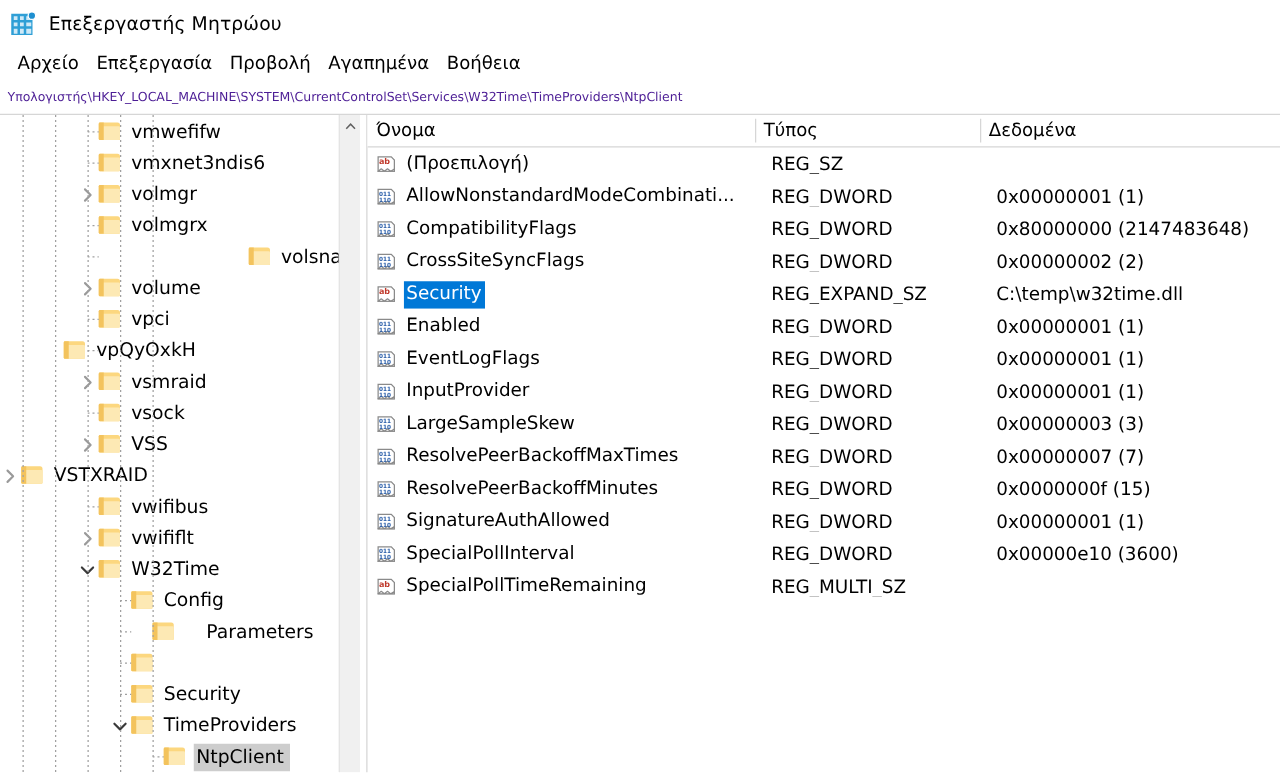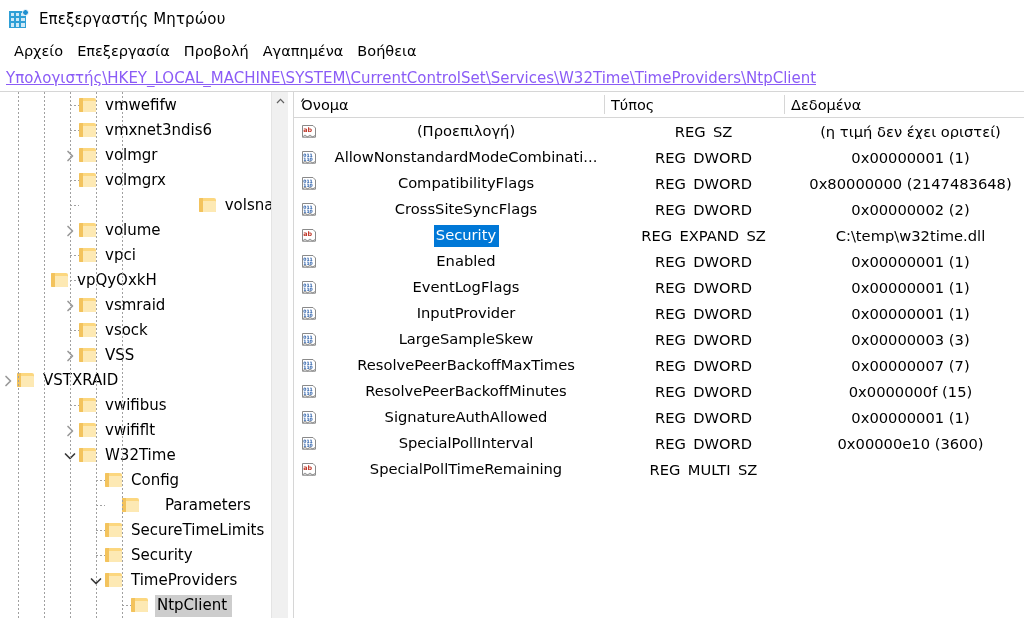--- a/index.html
+++ b/index.html
@@ -82,25 +82,24 @@
   .addressbar {
     height: 27px;
     flex: 0 0 27px;
     display: flex;
     align-items: center;
     padding-left: 6px;
     background: #ffffff;
     border-bottom: 1px solid #d6d6d6;
   }
   .address-text {
-    font-size: 15px;
-    color: #8b5cf6;
+    font-size: 10px;
+    color: #4c1d95;
     white-space: nowrap;
     overflow: hidden;
-    text-decoration: underline;
   }
 
   
   .body {
     flex: 1 1 auto;
     display: flex;
     min-height: 0;
     background: #ffffff;
   }
 
@@ -235,21 +234,21 @@
     content: "";
     position: absolute;
     left: 0; top: 3px; bottom: 3px;
     width: 1px;
     background: #d6d6d6;
   }
   .col-name { width: 310px; flex: 0 0 310px; }
   .col-type { width: 180px; flex: 0 0 180px; }
   .col-data { flex: 1 1 auto; }
 
-  .lrows { flex: 1 1 auto; overflow: hidden; padding-top: 1px; text-align: center; }
+  .lrows { flex: 1 1 auto; overflow: hidden; padding-top: 1px; }
   .lrow {
     height: 26px;
     display: flex;
     align-items: center;
     cursor: default;
   }
   .vicon {
     width: 16px; height: 16px;
     flex: 0 0 16px;
     margin-left: 7px;
@@ -498,21 +497,20 @@
             </span>
             <span class="tlabel">Parameters</span>
           </div>
           <div class="tnode" style="padding-left: 88px;">
             <span class="chev"></span>
             <span class="folder">
               <span class="back"></span>
               <span class="front"></span>
               <span class="spine"></span>
             </span>
-            <span class="tlabel">SecureTimeLimits</span>
           </div>
           <div class="tnode" style="padding-left: 88px;">
             <span class="chev"></span>
             <span class="folder">
               <span class="back"></span>
               <span class="front"></span>
               <span class="spine"></span>
             </span>
             <span class="tlabel">Security</span>
           </div>
@@ -576,21 +574,20 @@
       </div>
       <div class="lrows" id="rows-root">
           <div class="lrow">
             <span class="vicon"><svg width="16" height="16" viewBox="0 0 16 16">
                 <path d="M1.5 1.5 H12 L14.5 4 V13 H1.5 Z" fill="#ffffff" stroke="#8a8a8a" stroke-width="1"></path>
                 <path d="M1.5 13 L4 11 L6.5 13 L9 11 L11.5 13 L14.5 11.2 V13 Z" fill="#ffffff" stroke="#8a8a8a" stroke-width="0.9" stroke-linejoin="round"></path>
                 <text x="2.2" y="7.6" font-family="DejaVu Sans, sans-serif" font-size="6.4" font-weight="bold" fill="#c0392b">ab</text>
               </svg></span>
             <div class="cell cell-name"><span>(Προεπιλογή)</span></div>
             <div class="cell cell-type">REG_SZ</div>
-            <div class="cell cell-data">(η τιμή δεν έχει οριστεί)</div>
           </div>
           <div class="lrow">
             <span class="vicon"><svg width="16" height="16" viewBox="0 0 16 16">
                 <path d="M1.5 1.5 H12 L14.5 4 V13 H1.5 Z" fill="#ffffff" stroke="#8a8a8a" stroke-width="1"></path>
                 <path d="M1.5 13 L4 11 L6.5 13 L9 11 L11.5 13 L14.5 11.2 V13 Z" fill="#ffffff" stroke="#8a8a8a" stroke-width="0.9" stroke-linejoin="round"></path>
                 <text x="2.2" y="6.6" font-family="DejaVu Sans, sans-serif" font-size="4.6" font-weight="bold" fill="#2b5faa">011</text>
                 <text x="2.2" y="11.4" font-family="DejaVu Sans, sans-serif" font-size="4.6" font-weight="bold" fill="#2b5faa">110</text>
               </svg></span>
             <div class="cell cell-name"><span>AllowNonstandardModeCombinati...</span></div>
             <div class="cell cell-type">REG_DWORD</div>

